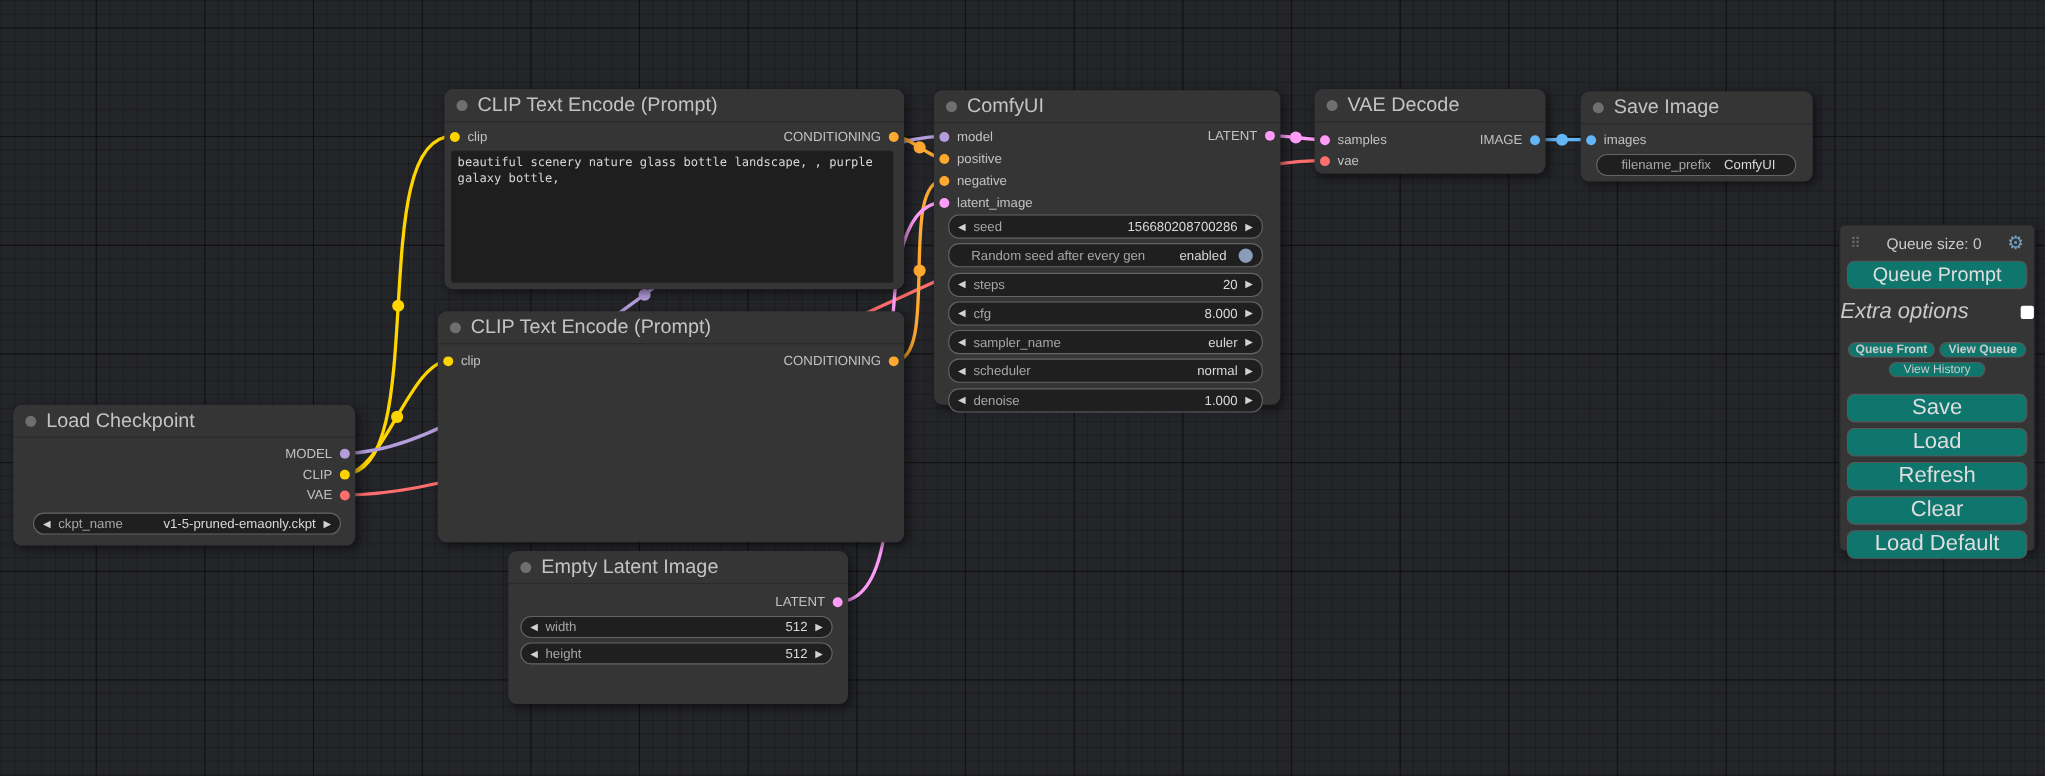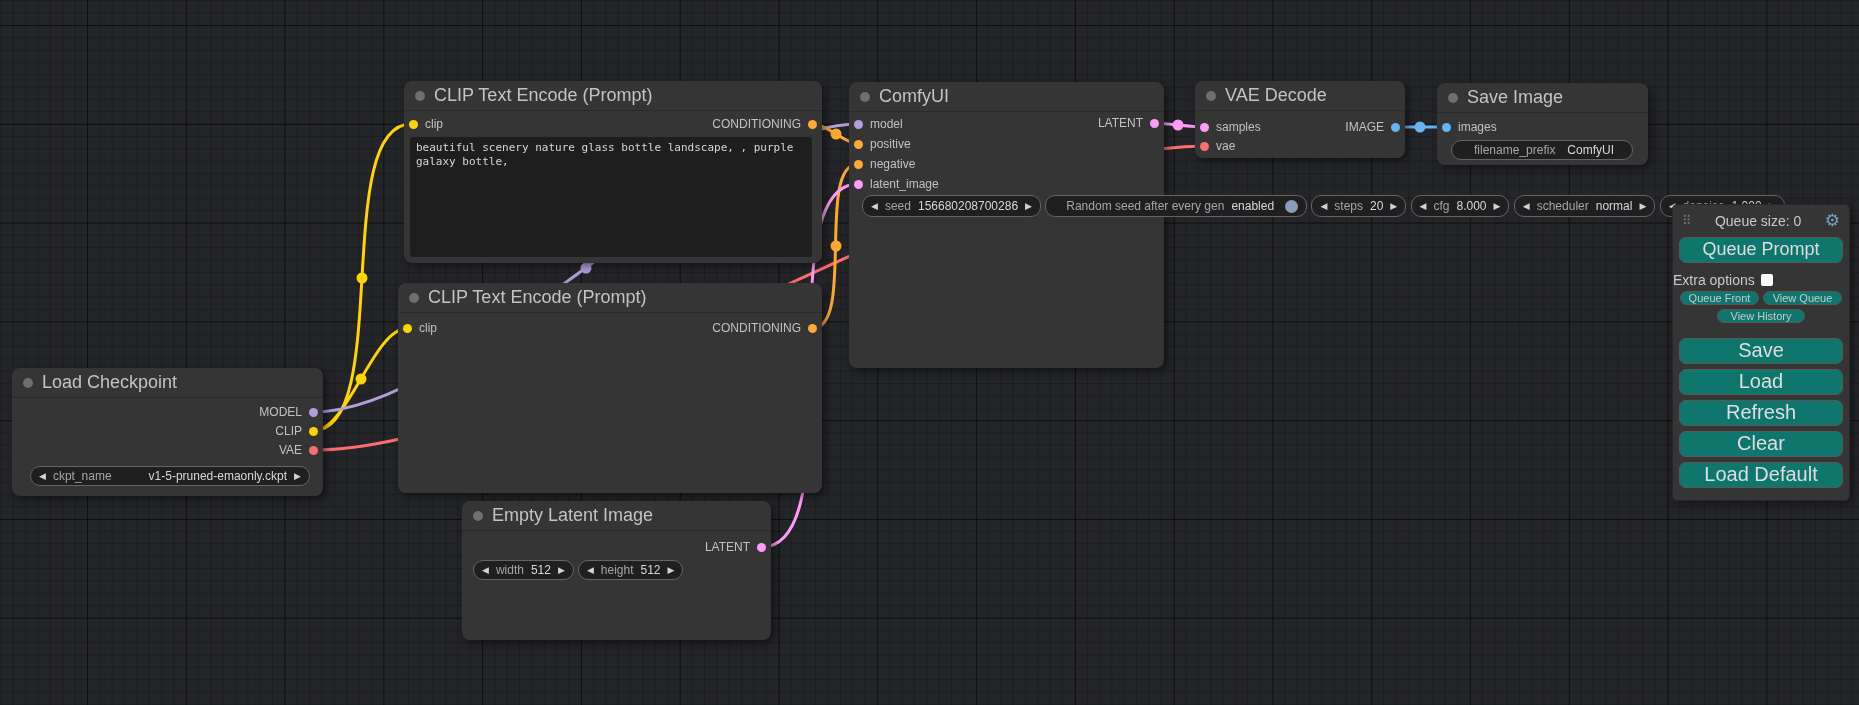--- a/index.html
+++ b/index.html
@@ -36,42 +36,42 @@
   .wlabel { color:#a6a6a6; white-space:nowrap; }
   .wvalue { margin-left:auto; color:#d8d8d8; white-space:nowrap; }
   .arr { color:#d2d2d2; font-size:9px; line-height:1; flex:none; }
   .arr.l::before { content:"◀"; }
   .arr.r::before { content:"▶"; }
   .textarea {
     position:absolute; background:#1e1e1e; border-radius:3px; color:#d6d6d6;
     font-family:"DejaVu Sans Mono", monospace; font-size:11px; line-height:14px;
     padding:4px 6px; white-space:pre-wrap; overflow:hidden;
   }
-  .wstack { position:absolute; display:flex; flex-direction:row; }
+  .wstack { position:absolute; display:flex; flex-direction:column; }
   .toggle-dot { width:13px; height:13px; border-radius:50%; background:#8b9cba; margin-left:4px; flex:none; }
 
   
   #menu {
     position:absolute; left:1672px; top:204px; width:178px; height:297px; z-index:3;
     background:#353535; border:1px solid #272727; border-radius:5px;
     box-shadow:2px 3px 9px rgba(0,0,0,.45); color:#cfcfcf; box-sizing:border-box;
   }
   .menu-head { display:flex; align-items:center; padding:7px 9px 2px 9px; }
   .drag-dots { color:#6f6f6f; font-size:13px; cursor:grab; }
   .qsize { flex:1; text-align:center; font-size:14px; color:#c9c9c9; }
   .gear { color:#6fa3c7; font-size:17px; line-height:1; cursor:pointer; }
   .btn {
     background:#0f766e; border:1.5px solid #585858; border-radius:7px; color:#dedede;
     text-align:center; cursor:pointer; box-sizing:border-box;
   }
   .btn.big { width:164px; margin:0 auto; font-size:18px; height:26px; line-height:23px; }
   .btn.mid { width:164px; margin:0 auto 5px auto; font-size:20px; height:26px; line-height:23px; }
-  .extra { display:flex; align-items:center; justify-content:flex-start; gap:6px; margin-top:9px; font-size:14px; color:#c9c9c9; }
+  .extra { display:flex; align-items:center; justify-content:space-between; gap:6px; margin-top:9px; font-size:20px; color:#c9c9c9;font-style:italic; }
   .chk { width:12px; height:12px; background:#fff; border-radius:2px; cursor:pointer; }
-  .smallrow { display:flex; justify-content:center; gap:4px; margin-top:3px; padding:0 7px; }
+  .smallrow { display:flex; justify-content:center; gap:4px; margin-top:16px; padding:0 7px;font-weight:bold; }
   .btn.small { font-size:11px; border-radius:10px; height:14px; line-height:12px; flex:1; border-width:1.5px; color:#c9c9c9; }
   .btn.history { width:88px; margin:4px auto 0 auto; font-size:11px; height:14px; line-height:12px; border-radius:10px; color:#c9c9c9; }
   .spacer { height:15px; }
 </style>
 </head>
 <body>
 
 <div id="canvas">
 
   <svg id="wires" width="1859" height="705">
@@ -224,20 +224,26 @@
         <span class="arr r"></span>
       </div>
       <div class="pill" style="height:20px;">
         <span class="arr l"></span>
         <span class="wlabel">cfg</span>
         <span class="wvalue">8.000</span>
         <span class="arr r"></span>
       </div>
       <div class="pill" style="height:20px;">
         <span class="arr l"></span>
+        <span class="wlabel">sampler_name</span>
+        <span class="wvalue">euler</span>
+        <span class="arr r"></span>
+      </div>
+      <div class="pill" style="height:20px;">
+        <span class="arr l"></span>
         <span class="wlabel">scheduler</span>
         <span class="wvalue">normal</span>
         <span class="arr r"></span>
       </div>
       <div class="pill" style="height:20px;">
         <span class="arr l"></span>
         <span class="wlabel">denoise</span>
         <span class="wvalue">1.000</span>
         <span class="arr r"></span>
       </div>

